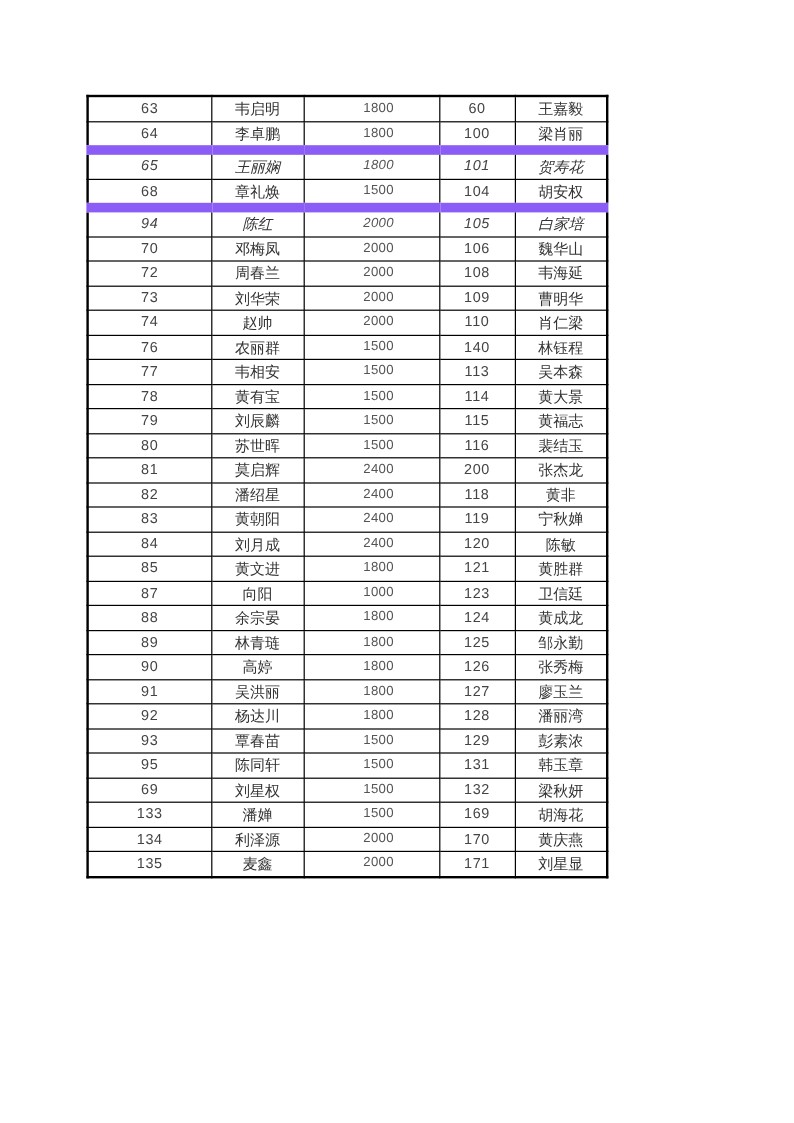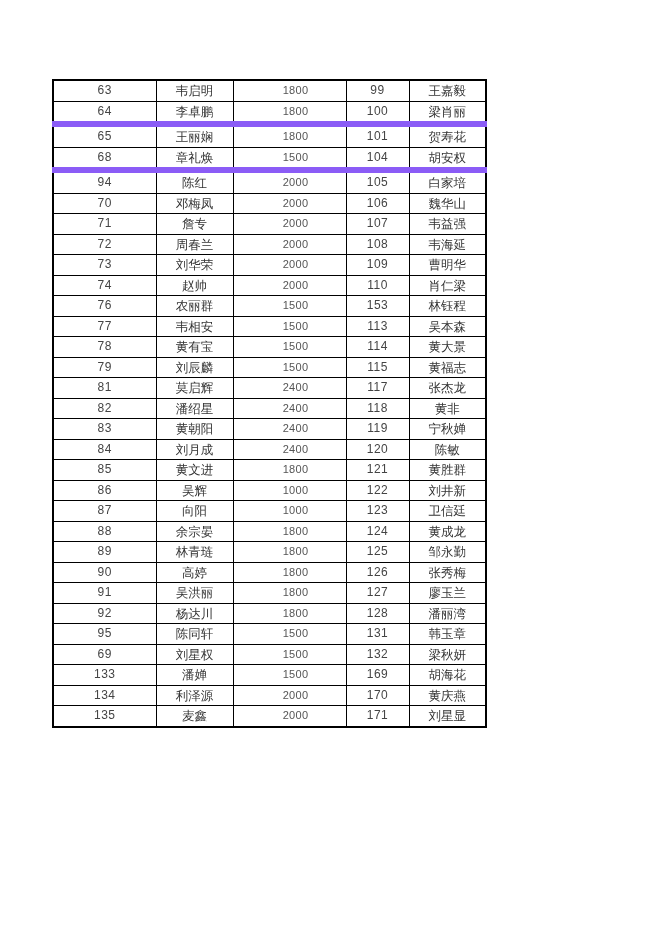--- a/index.html
+++ b/index.html
@@ -10,21 +10,21 @@
     body {
       width: 662px;
       height: 936px;
       position: relative;
       overflow: hidden;
       font-family: "DejaVu Sans", "Liberation Sans", sans-serif;
       color: #333333;
     }
     #sheet {
       position: absolute;
-      left: 52px;
+      left: 72px;
       top: 79px;
       border-collapse: collapse;
       table-layout: fixed;
       border: 2px solid #000000;
     }
     #sheet td {
       border: 1px solid #000000;
       height: 19.5px;
       padding: 0;
       text-align: center;
@@ -45,21 +45,22 @@
       font-size: 11px;
       color: #555555;
       letter-spacing: 0.3px;
       padding-left: 12px;
     }
     #sheet td.name {
       font-size: 12.5px;
       color: #333333;
     }
     #sheet tr.thick-top td {
-      border-top: 6px solid #8b5cf6;
+      border-top: 8px solid #8b5cf6;
+      font-style: italic;
     }
     col.c1 { width: 103px; }
     col.c2 { width: 77px; }
     col.c3 { width: 113px; }
     col.c4 { width: 63px; }
     col.c5 { width: 77px; }
   </style>
 </head>
 <body>
 
@@ -69,21 +70,21 @@
       <col class="c2">
       <col class="c3">
       <col class="c4">
       <col class="c5">
   </colgroup>
   <tbody id="sheet-body">
   <tr>
     <td class="num">63</td>
     <td class="name">韦启明</td>
     <td class="amt">1800</td>
-    <td class="num">99</td>
+    <td class="num">60</td>
     <td class="name">王嘉毅</td>
   </tr>
 
   <tr>
     <td class="num">64</td>
     <td class="name">李卓鹏</td>
     <td class="amt">1800</td>
     <td class="num">100</td>
     <td class="name">梁肖丽</td>
   </tr>
@@ -115,27 +116,20 @@
   </tr>
 
   <tr>
     <td class="num">70</td>
     <td class="name">邓梅凤</td>
     <td class="amt">2000</td>
     <td class="num">106</td>
     <td class="name">魏华山</td>
   </tr>
 
-  <tr>
-    <td class="num">71</td>
-    <td class="name">詹专</td>
-    <td class="amt">2000</td>
-    <td class="num">107</td>
-    <td class="name">韦益强</td>
-  </tr>
 
   <tr>
     <td class="num">72</td>
     <td class="name">周春兰</td>
     <td class="amt">2000</td>
     <td class="num">108</td>
     <td class="name">韦海延</td>
   </tr>
 
   <tr>
@@ -152,21 +146,21 @@
     <td class="amt">2000</td>
     <td class="num">110</td>
     <td class="name">肖仁梁</td>
   </tr>
 
 
   <tr>
     <td class="num">76</td>
     <td class="name">农丽群</td>
     <td class="amt">1500</td>
-    <td class="num">153</td>
+    <td class="num">140</td>
     <td class="name">林钰程</td>
   </tr>
 
   <tr>
     <td class="num">77</td>
     <td class="name">韦相安</td>
     <td class="amt">1500</td>
     <td class="num">113</td>
     <td class="name">吴本森</td>
   </tr>
@@ -180,26 +174,33 @@
   </tr>
 
   <tr>
     <td class="num">79</td>
     <td class="name">刘辰麟</td>
     <td class="amt">1500</td>
     <td class="num">115</td>
     <td class="name">黄福志</td>
   </tr>
 
+  <tr>
+    <td class="num">80</td>
+    <td class="name">苏世晖</td>
+    <td class="amt">1500</td>
+    <td class="num">116</td>
+    <td class="name">裴结玉</td>
+  </tr>
 
   <tr>
     <td class="num">81</td>
     <td class="name">莫启辉</td>
     <td class="amt">2400</td>
-    <td class="num">117</td>
+    <td class="num">200</td>
     <td class="name">张杰龙</td>
   </tr>
 
   <tr>
     <td class="num">82</td>
     <td class="name">潘绍星</td>
     <td class="amt">2400</td>
     <td class="num">118</td>
     <td class="name">黄非</td>
   </tr>
@@ -221,27 +222,20 @@
   </tr>
 
   <tr>
     <td class="num">85</td>
     <td class="name">黄文进</td>
     <td class="amt">1800</td>
     <td class="num">121</td>
     <td class="name">黄胜群</td>
   </tr>
 
-  <tr>
-    <td class="num">86</td>
-    <td class="name">吴辉</td>
-    <td class="amt">1000</td>
-    <td class="num">122</td>
-    <td class="name">刘井新</td>
-  </tr>
 
   <tr>
     <td class="num">87</td>
     <td class="name">向阳</td>
     <td class="amt">1000</td>
     <td class="num">123</td>
     <td class="name">卫信廷</td>
   </tr>
 
   <tr>
@@ -277,20 +271,27 @@
   </tr>
 
   <tr>
     <td class="num">92</td>
     <td class="name">杨达川</td>
     <td class="amt">1800</td>
     <td class="num">128</td>
     <td class="name">潘丽湾</td>
   </tr>
 
+  <tr>
+    <td class="num">93</td>
+    <td class="name">覃春苗</td>
+    <td class="amt">1500</td>
+    <td class="num">129</td>
+    <td class="name">彭素浓</td>
+  </tr>
 
 
   <tr>
     <td class="num">95</td>
     <td class="name">陈同轩</td>
     <td class="amt">1500</td>
     <td class="num">131</td>
     <td class="name">韩玉章</td>
   </tr>
 

